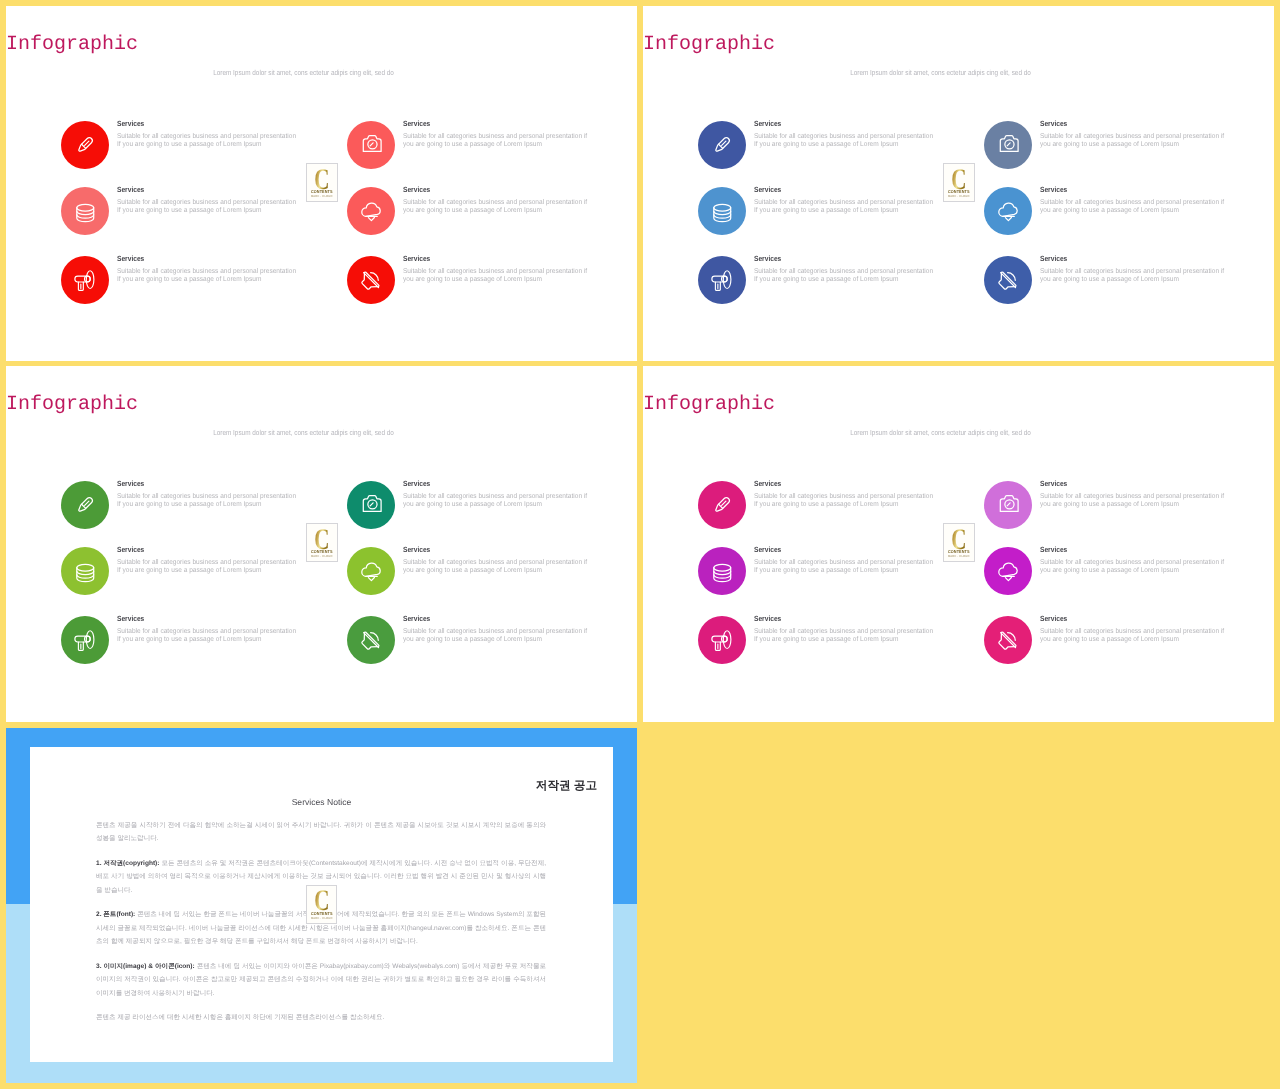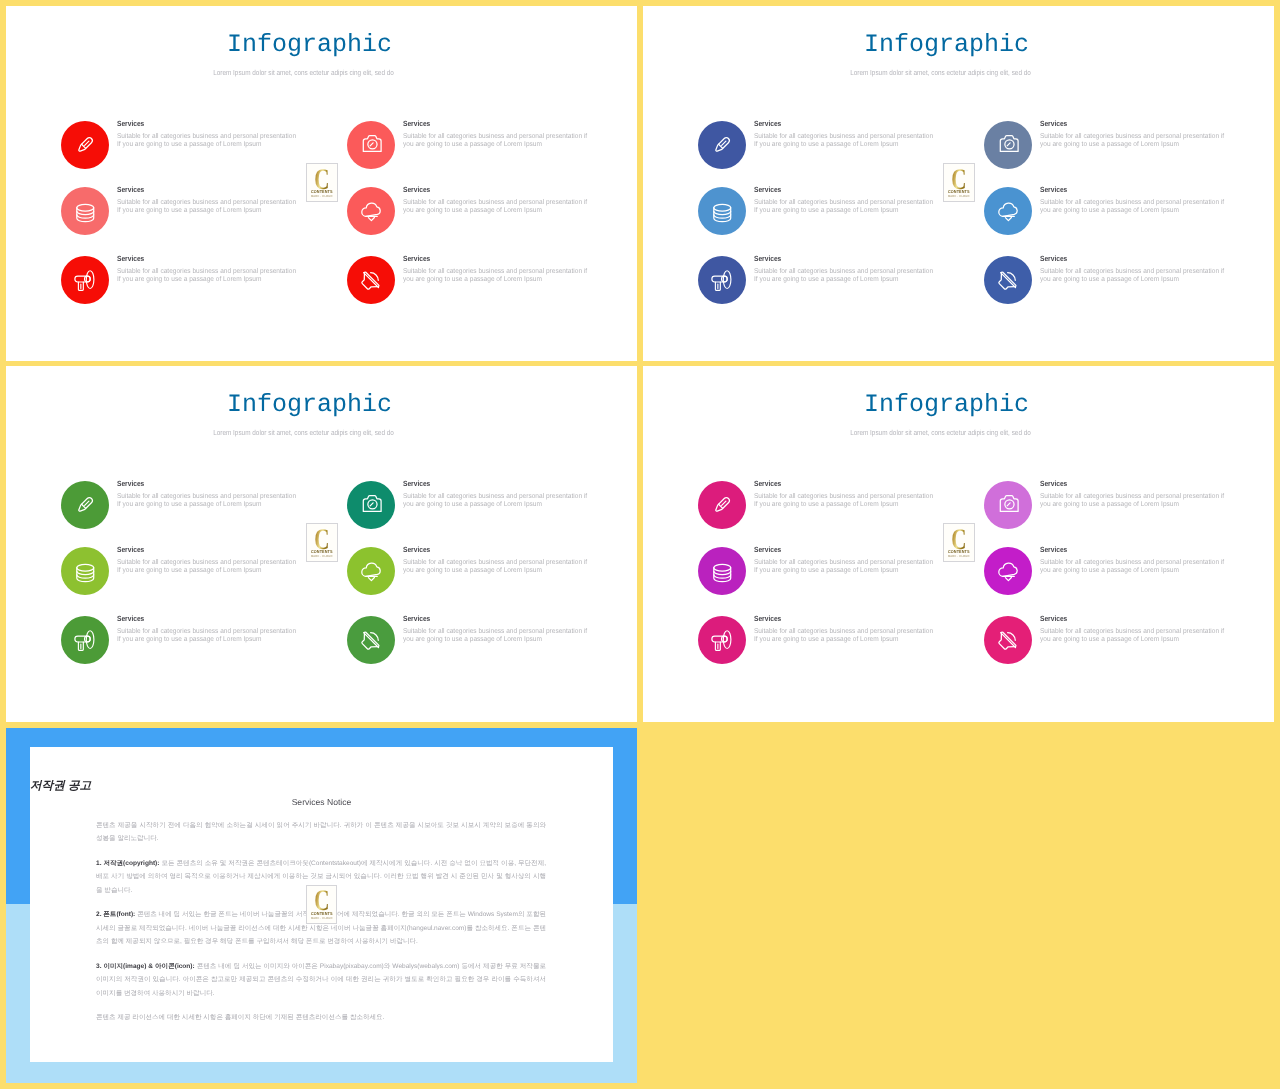--- a/index.html
+++ b/index.html
@@ -13,22 +13,22 @@
   
   .cell{position:absolute;background:#ffffff;overflow:hidden;}
   .c1{left:6px;  top:6px;   width:631px; height:355px;}
   .c2{left:643px;top:6px;   width:631px; height:355px;}
   .c3{left:6px;  top:366px; width:631px; height:356px;}
   .c4{left:643px;top:366px; width:631px; height:356px;}
   .c5{left:6px;  top:728px; width:631px; height:355px;background:transparent;}
 
   
   .slide{position:absolute;left:0;top:0;width:631px;height:355px;background:#fff;}
-  .title{position:absolute;left:0;width:607px;top:26.8px;text-align:center;
-         font-family:"Liberation Mono",monospace;font-size:25px;color:#0369a1;
+  .title{position:absolute;left:0;width:607px;top:26.8px;
+         font-family:"Liberation Mono",monospace;font-size:20px;color:#be185d;
          line-height:24px;font-weight:400;}
   .subtitle{position:absolute;left:0;width:595px;top:61.5px;text-align:center;
          font-size:7.4px;color:#b6b6bc;line-height:9px;
          transform:scaleX(0.866);transform-origin:50% 0;}
 
   .item{position:absolute;width:300px;height:70px;}
   .icirc{position:absolute;left:0;top:0;width:48px;height:48px;border-radius:50%;}
   .icirc svg{position:absolute;left:12px;top:12px;width:24px;height:24px;}
   .itxt{position:absolute;left:56.5px;top:-0.5px;width:232px;}
   .ihead{font-size:7.5px;font-weight:bold;color:#47474d;line-height:8px;
@@ -49,22 +49,22 @@
             line-height:4.4px;transform:scaleX(0.88);transform-origin:50% 0;}
   .logo .ls{position:absolute;left:0;right:0;top:31.4px;text-align:center;
             font-size:2.9px;color:#9d8a59;letter-spacing:.25px;line-height:3.0px;
             transform:scaleX(0.9);transform-origin:50% 0;}
 
   
   .cpwrap{position:absolute;left:0;top:0;width:631px;height:355px;}
   .cpblue{position:absolute;left:0;top:0;width:631px;height:355px;background:#42A3F5;}
   .cpfade{position:absolute;left:0;top:176px;width:631px;height:179px;background:#AEDEF8;}
   .cpsheet{position:absolute;left:24px;top:19px;width:583px;height:315px;background:#fff;}
-  .cph1{position:absolute;left:0;right:9px;top:32.5px;text-align:left;font-size:11.6px;
-        font-weight:bold;color:#2c2c31;line-height:12px;font-style:italic;}
+  .cph1{position:absolute;left:0;right:16px;top:32.5px;text-align:right;font-size:11.6px;
+        font-weight:bold;color:#2c2c31;line-height:12px;}
   .cph2{position:absolute;left:0;right:0;top:50.5px;text-align:center;font-size:8.6px;
         color:#4b4b52;line-height:9px;}
   .cpbody{position:absolute;left:66px;top:71.5px;width:450px;font-size:6.55px;
           color:#a6a6ac;line-height:13.5px;text-align:justify;}
   .cpbody p{margin:0 0 11px 0;}
   .cpbody b{color:#3c3c42;font-weight:bold;}
 </style>
 </head>
 <body>
 

